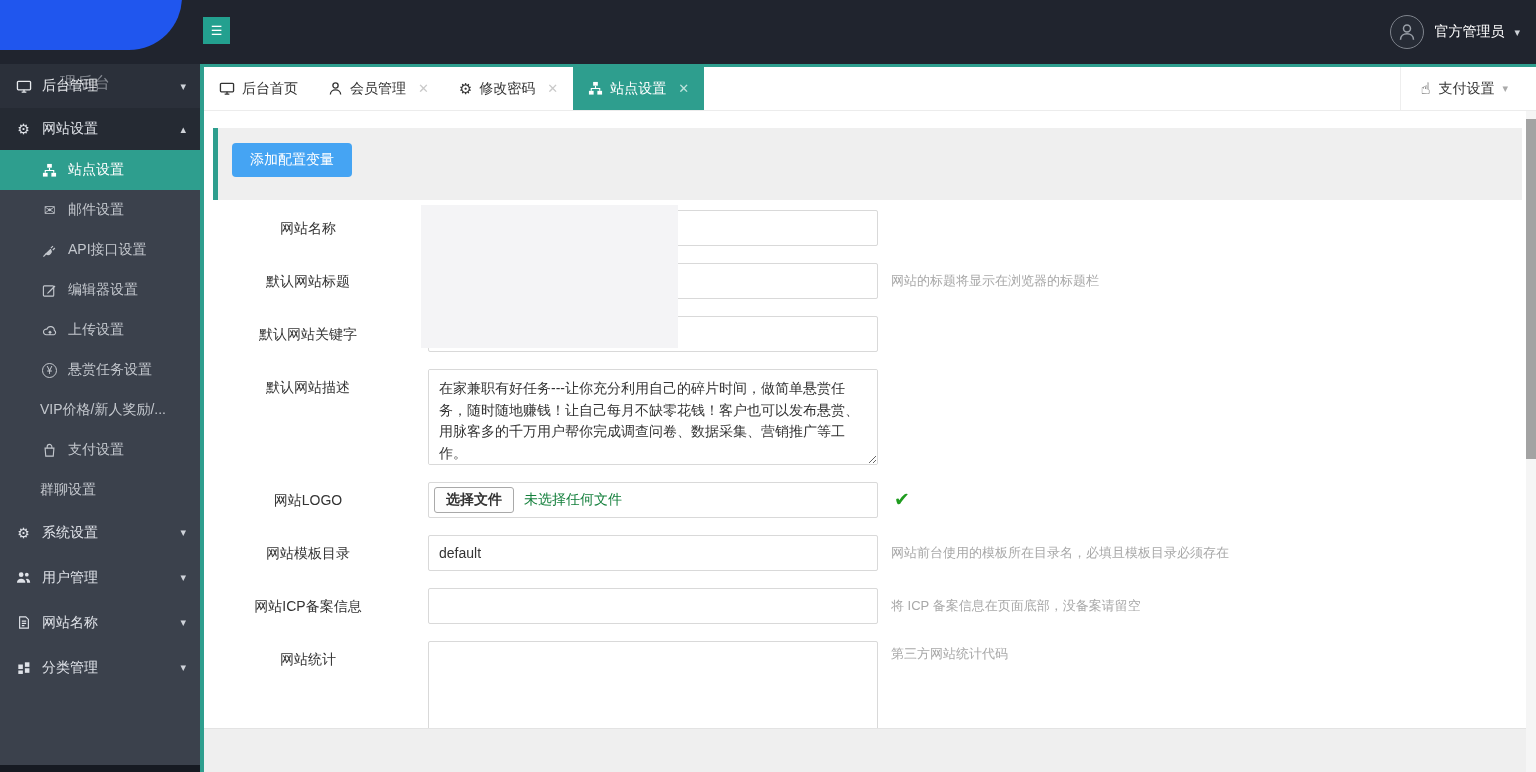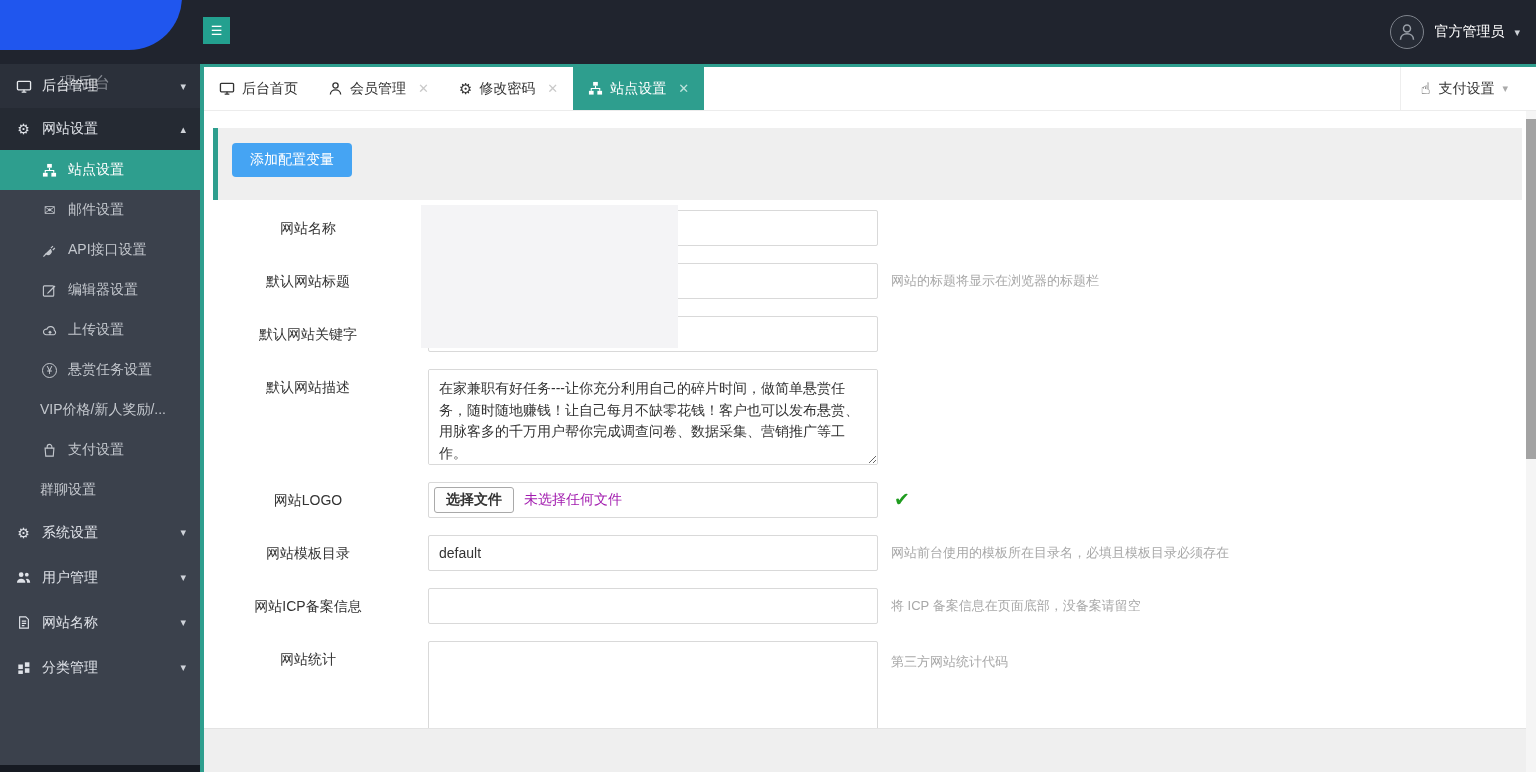--- a/index.html
+++ b/index.html
@@ -48,24 +48,24 @@
   .add-btn { position:absolute; left:19px; top:15px; width:120px; height:34px; background:#45a4f3; color:#fff; border:none; border-radius:4px; font-size:14px; font-family:inherit; cursor:pointer; }
   
   .form { margin-top:10px; position:relative; }
   .frow { display:flex; align-items:flex-start; margin-bottom:17px; }
   .flabel { width:224px; text-align:center; padding-right:16px; font-size:14px; color:#333; line-height:36px; flex:none; }
   input.fin { width:450px; height:36px; border:1px solid #d9d9d9; border-radius:2px; padding:0 10px; font-size:14px; color:#333; background:#fff; font-family:inherit; flex:none; }
   textarea.fta { width:450px; border:1px solid #d9d9d9; border-radius:2px; padding:8px 10px; font-size:14px; color:#333; line-height:1.55; font-family:inherit; resize:both; flex:none; }
   .fta.desc { height:96px; }
   .fta.stats { height:120px; }
   .fhint { font-size:13px; color:#a8a8a8; margin-left:13px; line-height:36px; }
-  .fhint.top { line-height:normal; margin-top:12px; }
+  .fhint.top { line-height:normal; margin-top:4px; }
   .file-box { width:450px; height:36px; border:1px solid #d9d9d9; border-radius:2px; display:flex; align-items:center; padding-left:5px; background:#fff; flex:none; }
   .file-btn { height:26px; padding:0 11px; border:1px solid #a9a9a9; border-radius:3px; background:#fdfdfd; font-size:14px; color:#333; font-family:inherit; cursor:pointer;font-weight:bold; }
-  .file-status { margin-left:10px; font-size:14px; color:#a21caf; }
+  .file-status { margin-left:10px; font-size:14px; color:#15803d; }
   .check { color:#1f9c1f; font-size:19px; font-weight:bold; margin-left:16px; line-height:36px; font-style:normal; }
   .grey-overlay { position:absolute; left:217px; top:141px; width:257px; height:143px; background:#f4f4f6; z-index:5; }
   .footer-band { position:absolute; left:0; right:0; bottom:0; height:44px; background:#efefef; border-top:1px solid #e3e3e3; z-index:6; }
   .scrollbar { position:absolute; right:0; top:47px; width:10px; bottom:0; background:#f5f5f5; z-index:9; }
   .scroll-thumb { position:absolute; left:0; top:8px; width:10px; height:340px; background:#a3a3a3; cursor:grab; }
   svg { display:block; }
 </style>
 </head>
 <body>
 

